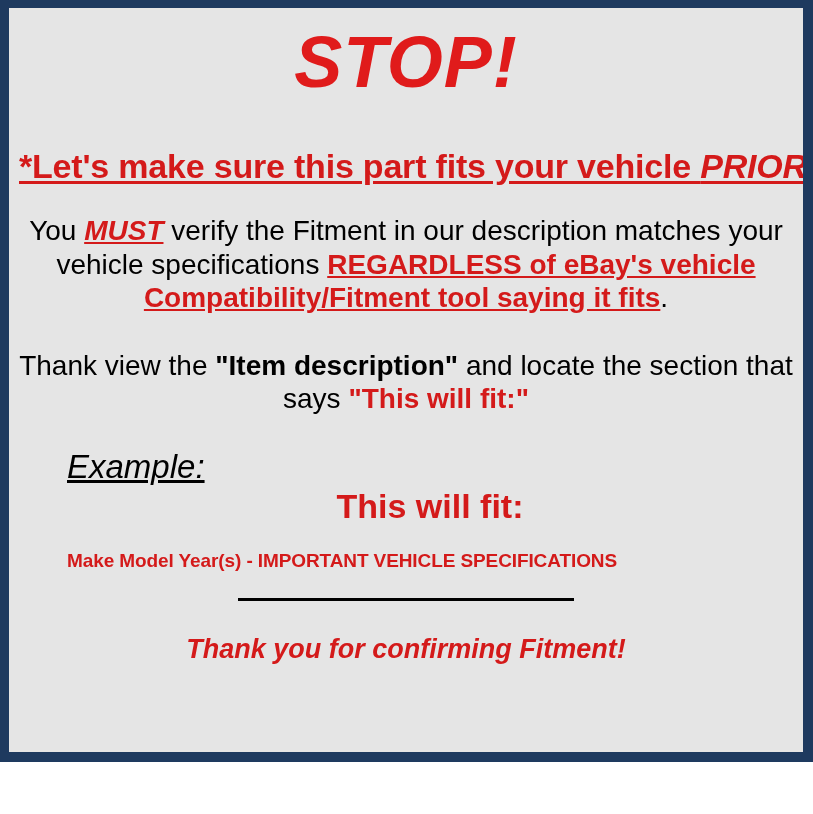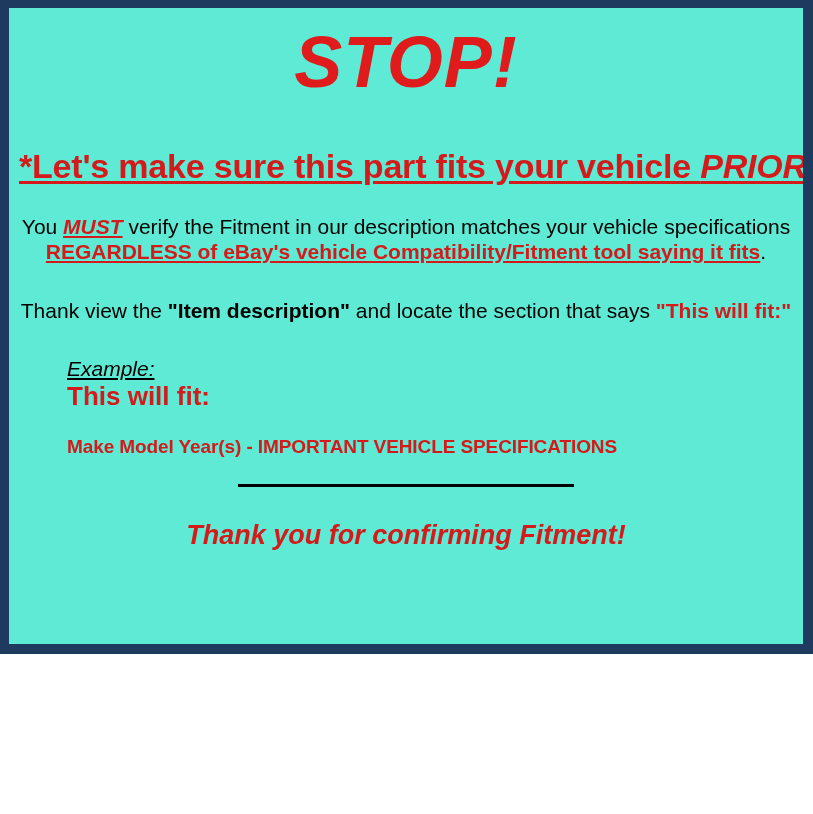--- a/index.html
+++ b/index.html
@@ -6,23 +6,23 @@
     margin: 0;
     padding: 0;
     background: #ffffff;
   }
   body {
     font-family: "Liberation Sans", sans-serif;
   }
   #notice-frame {
     position: relative;
     width: 813px;
-    height: 654px;
+    height: 762px;
     box-sizing: border-box;
-    background: #5eead4;
+    background: #e5e5e5;
     border-top: 8px solid #1e3a5f;
     border-left: 9px solid #1e3a5f;
     border-right: 10px solid #1e3a5f;
     border-bottom: 10px solid #1e3a5f;
     overflow: hidden;
   }
   #notice-body {
     box-sizing: border-box;
     width: 100%;
     height: 100%;
@@ -49,21 +49,21 @@
     text-decoration: underline;
     text-underline-offset: 3px;
     margin: 49px 0 0 0;
     white-space: nowrap;
     letter-spacing: -0.2px;
     text-align: right;
   }
   .subtitle .ital { font-style: italic; }
 
   .para {
-    font-size: 21px;
+    font-size: 28px;
     line-height: 1.20;
     margin: 0;
     padding: 0;
   }
 
   .p-must { margin-top: 28px; }
   .p-itemdesc { margin-top: 34px; }
 
   .em-red-bold-ital-ul {
     color: #d41a1a;
@@ -86,33 +86,34 @@
     color: #000000;
     font-weight: bold;
   }
 
   .example-block {
     text-align: left;
     padding-left: 48px;
     margin-top: 34px;
   }
   .example-label {
-    font-size: 21px;
+    font-size: 33px;
     font-style: italic;
     color: #000000;
     text-decoration: underline;
     text-underline-offset: 2px;
     line-height: 1.05;
   }
   .example-fit {
-    font-size: 26px;
+    font-size: 34px;
     font-weight: bold;
     color: #d41a1a;
     line-height: 1.15;
     margin-top: 2px;
+    text-align: center;
   }
   .example-spec {
     font-size: 19px;
     font-weight: bold;
     color: #d41a1a;
     margin-top: 24px;
     letter-spacing: -0.1px;
   }
 
   .divider-wrap {

